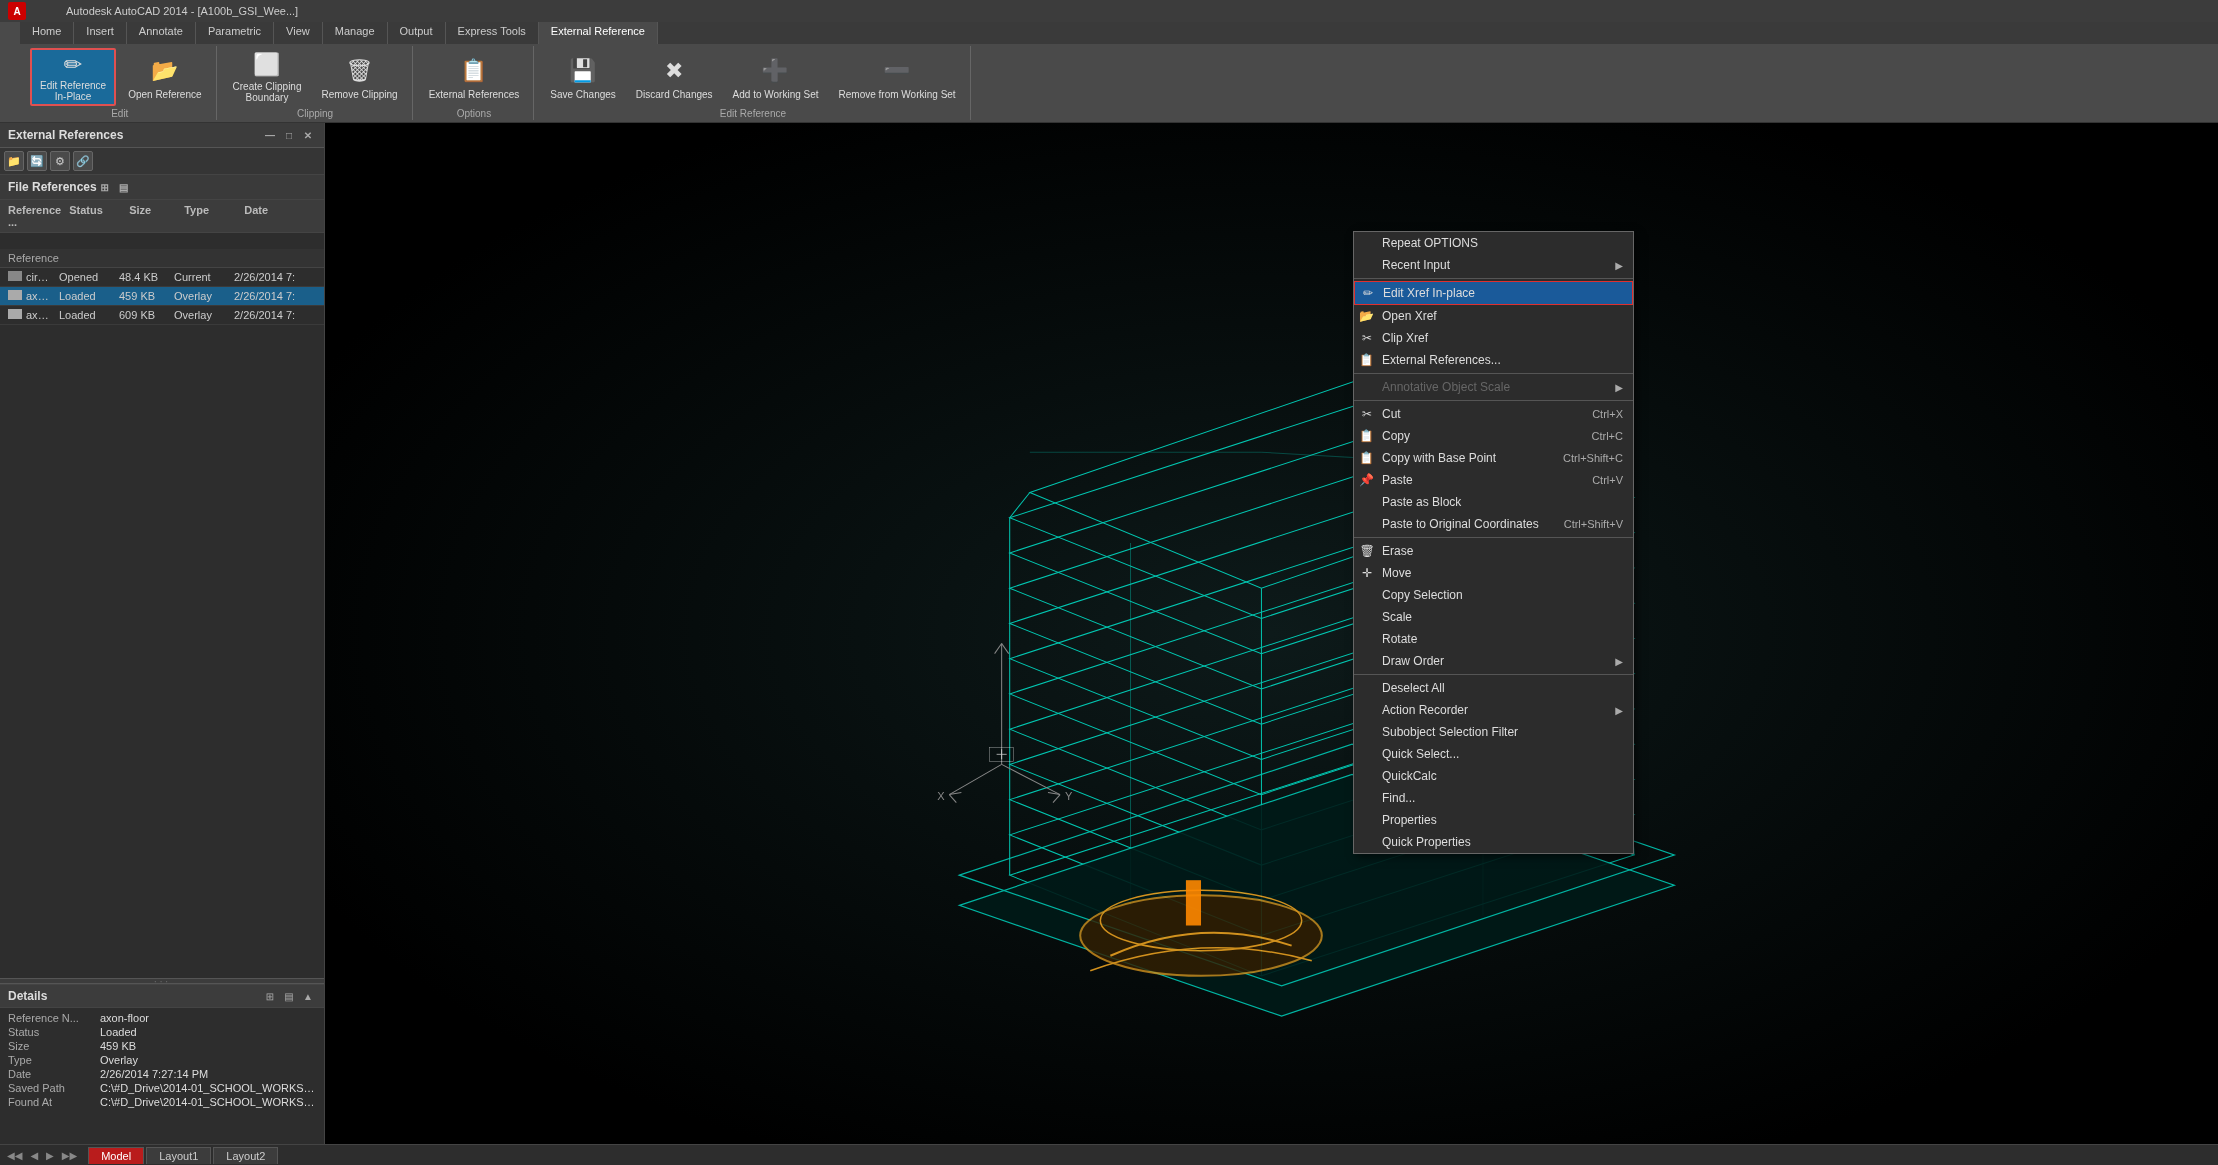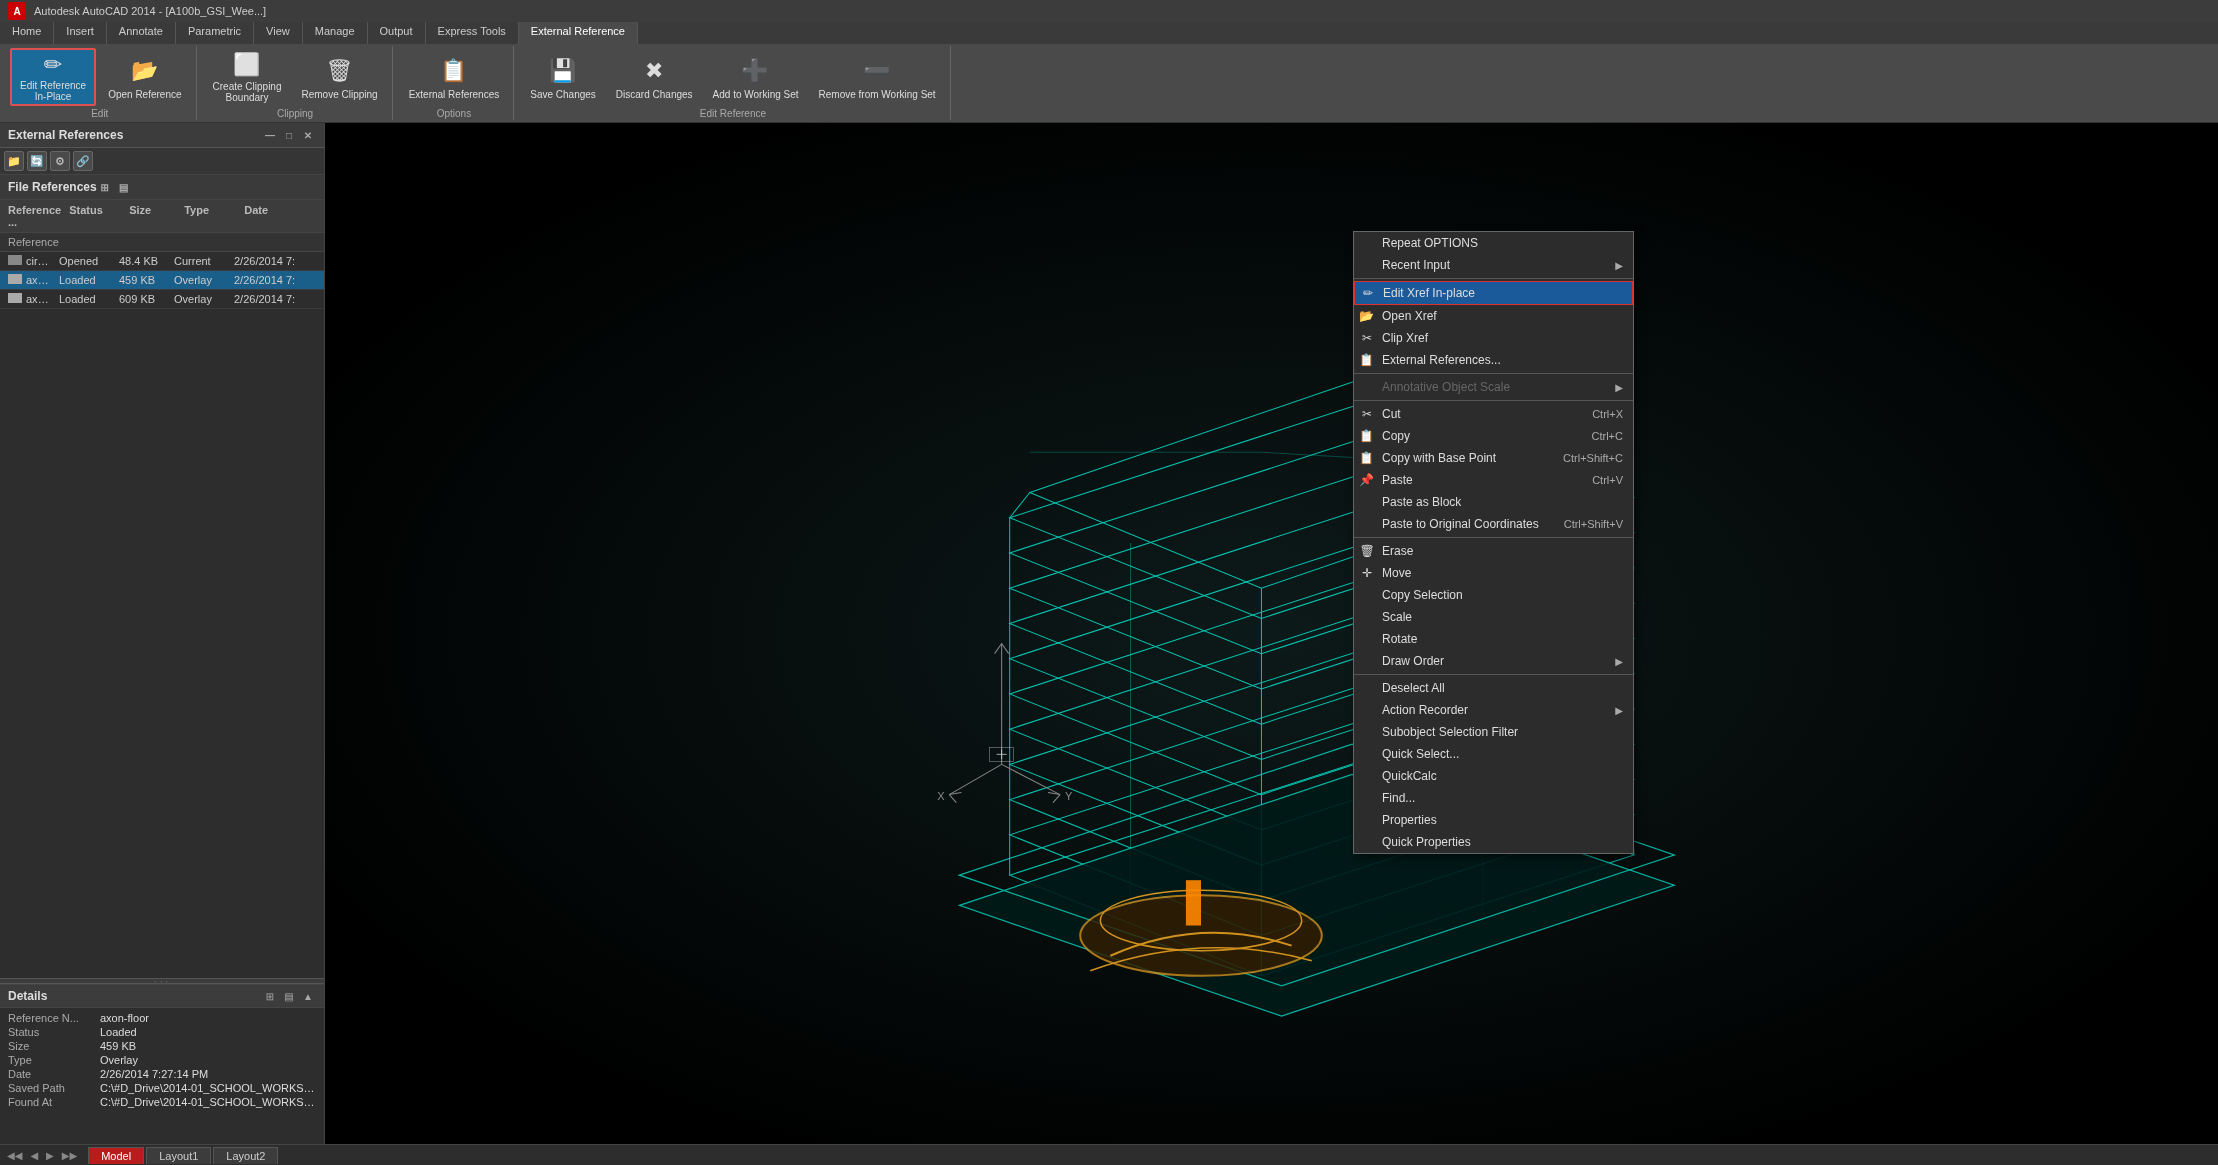--- a/index.html
+++ b/index.html
@@ -14,26 +14,27 @@
       padding: 0 8px;
       gap: 8px;
     }
     .title-bar-logo {
       width: 18px; height: 18px;
       background: #c00;
       border-radius: 2px;
       display: flex; align-items: center; justify-content: center;
       color: white; font-weight: bold; font-size: 10px;
     }
-    .title-bar-text { color: #ccc; font-size: 11px; }
+    .title-bar-text { color: #ccc; font-size: 11px; margin-left: 32px; }
 
     
     .ribbon {
       background: #4a4a4a;
       border-bottom: 1px solid #333;
+      padding-left: 20px;
     }
     .ribbon-tabs {
       display: flex;
       background: #3a3a3a;
       height: 22px;
     }
     .ribbon-tab {
       padding: 3px 12px;
       font-size: 11px;
       color: #ccc;
@@ -177,20 +178,21 @@
       white-space: nowrap;
       overflow: hidden;
       text-overflow: ellipsis;
     }
     .ref-section-label {
       padding: 3px 8px;
       font-size: 11px;
       color: #aaa;
       background: #333;
       border-bottom: 1px solid #444;
+      margin-top: 16px;
     }
     .list-area {
       flex: 1;
       overflow-y: auto;
     }
     .resize-handle {
       height: 6px;
       background: #3c3c3c;
       cursor: ns-resize;
       border-top: 1px solid #555;

